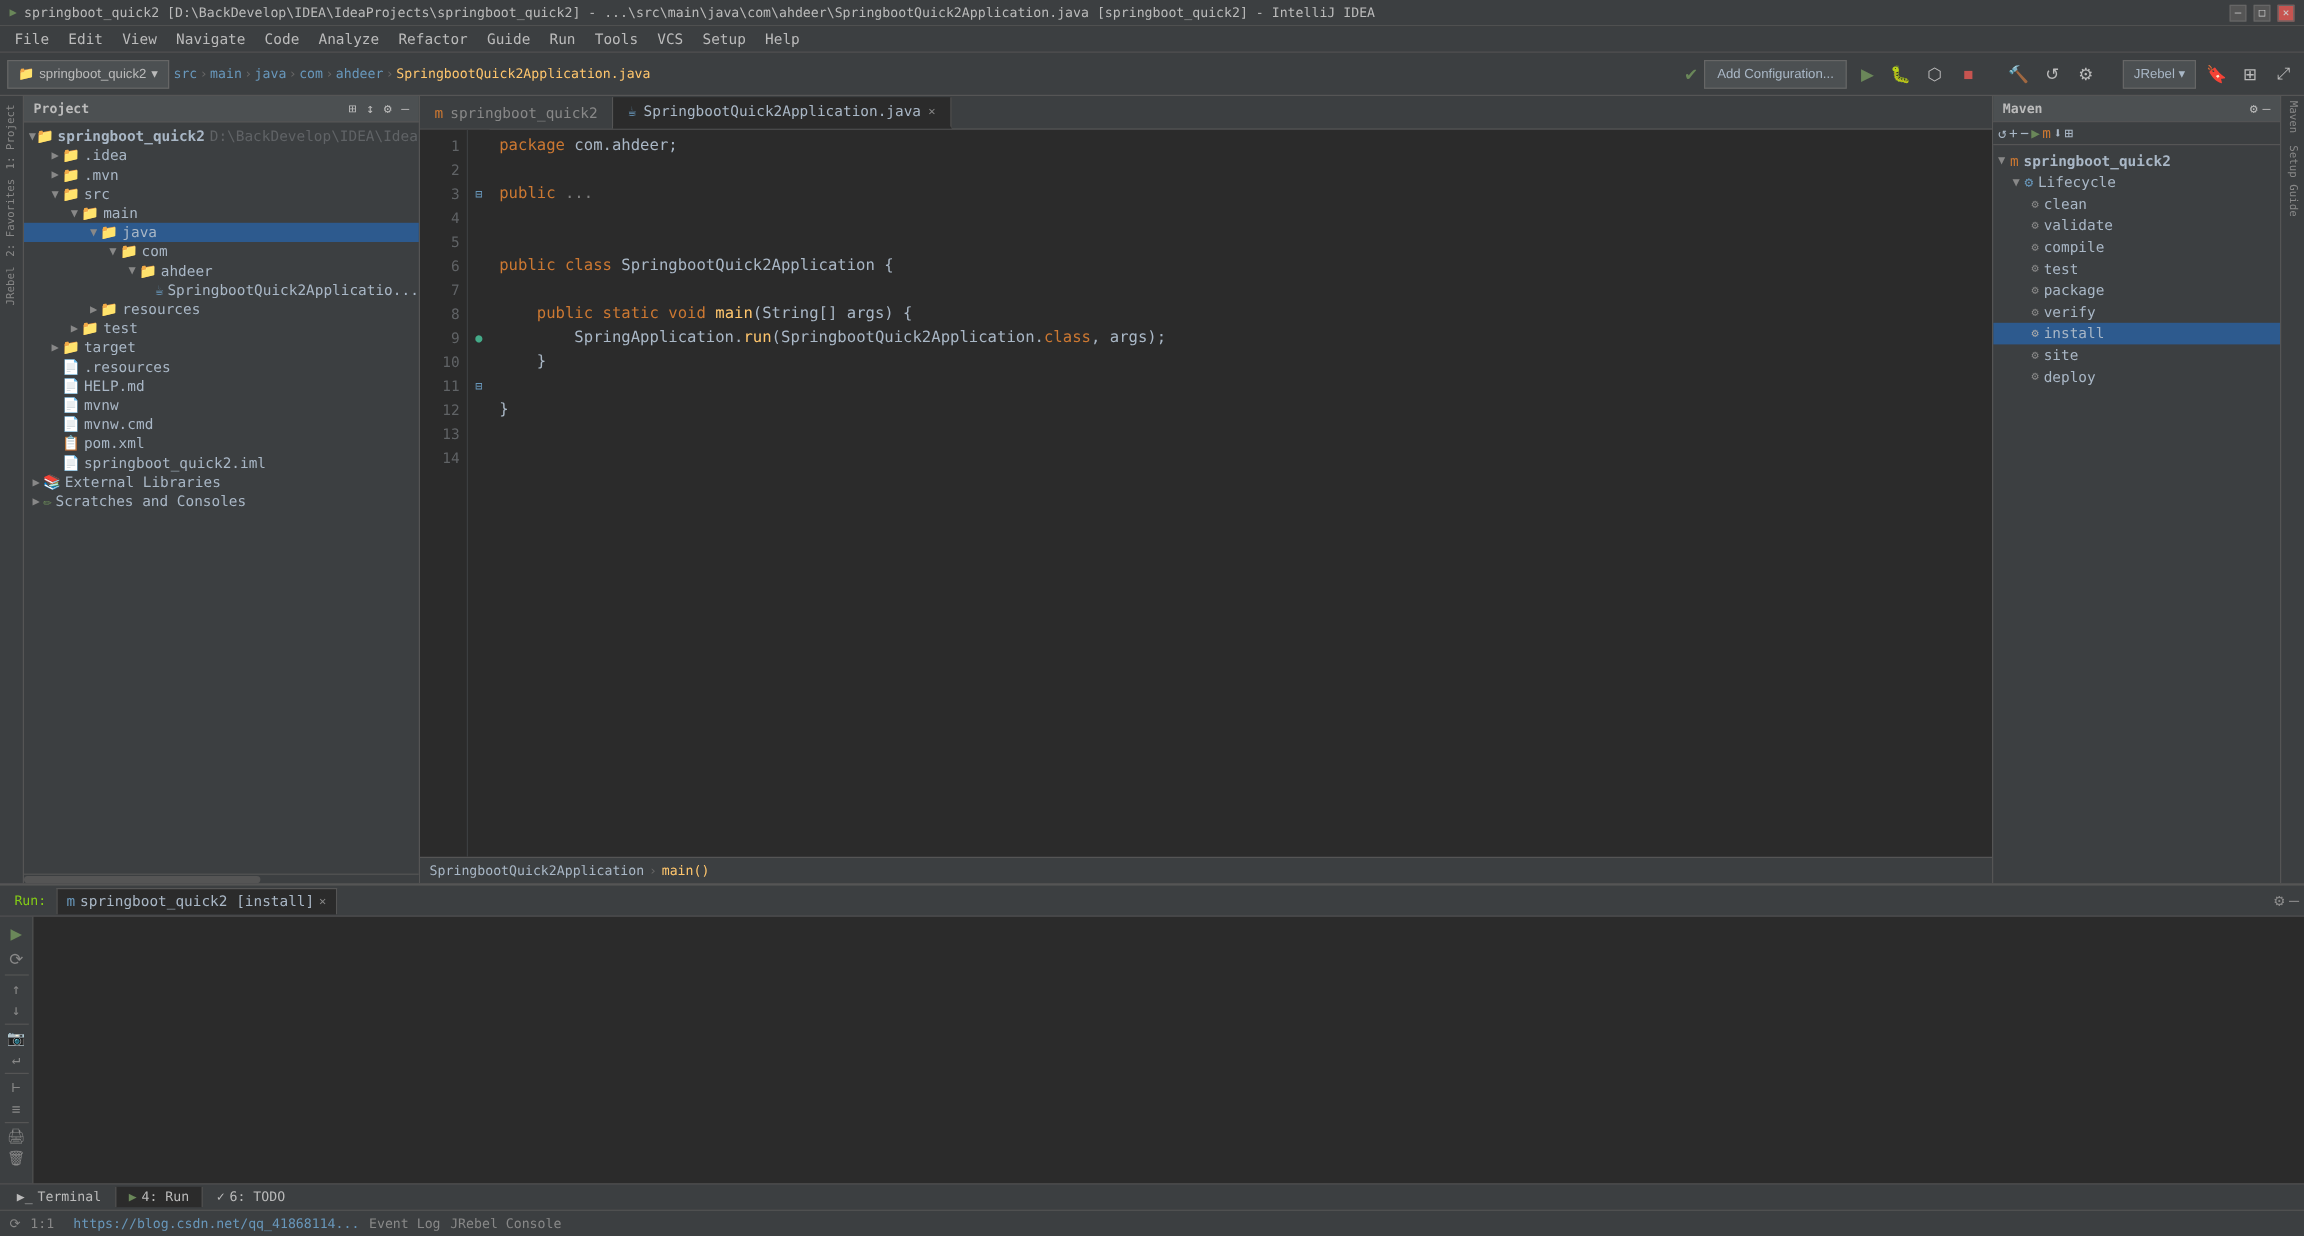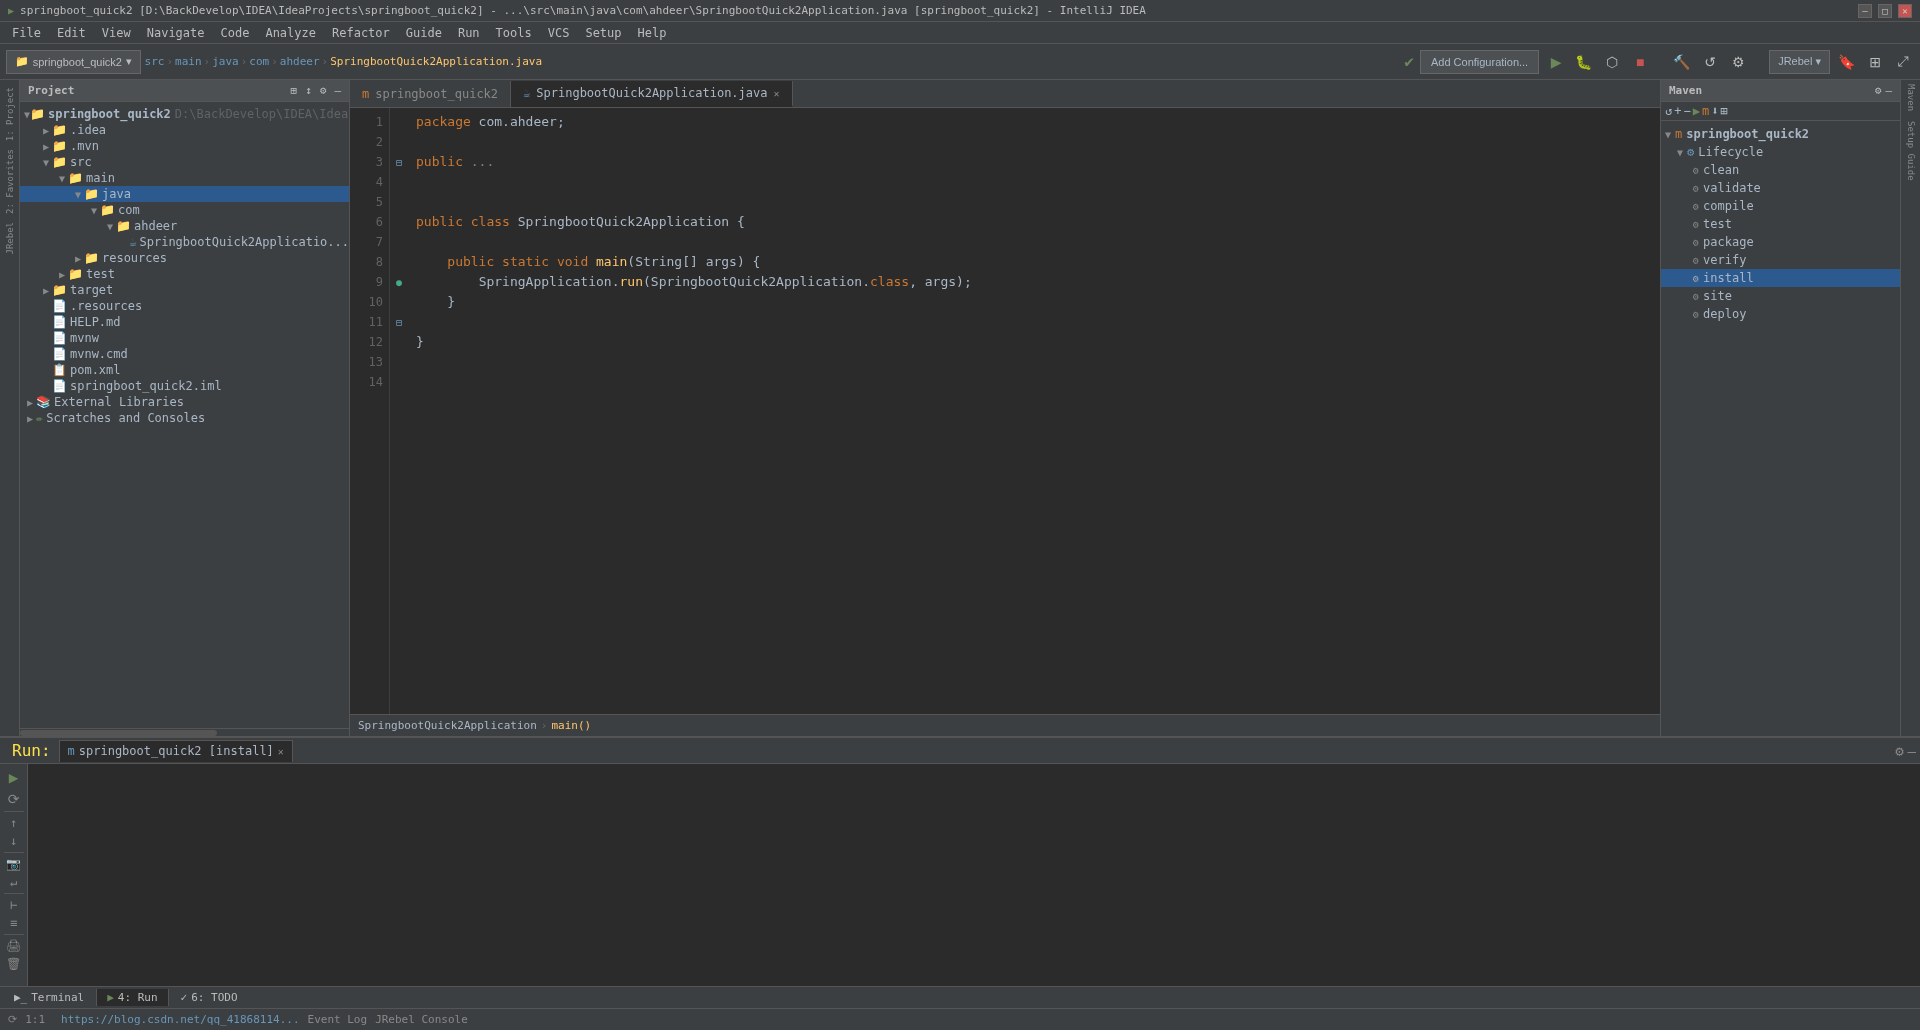--- a/index.html
+++ b/index.html
@@ -286,21 +286,21 @@
       border-left: 1px solid #555;
     }
     #run-tabs {
       background: #3c3f41;
       display: flex;
       align-items: center;
       height: 28px;
       border-bottom: 1px solid #555;
       padding: 0 4px;
     }
-    .run-tab-label { color: #fde047; font-size: 16px; padding: 0 8px; }
+    .run-tab-label { color: #84cc16; font-size: 11px; padding: 0 8px; }
     .run-tab { display: flex; align-items: center; gap: 4px; padding: 2px 8px; cursor: pointer; background: #2b2b2b; border: 1px solid #555; border-bottom: none; font-size: 12px; color: #a9b7c6; height: 22px; }
     .run-tab-close { font-size: 10px; color: #888; }
     #run-content {
       flex: 1;
       background: #2b2b2b;
       padding: 4px 8px;
     }
 
     
     #bottom-bar {

